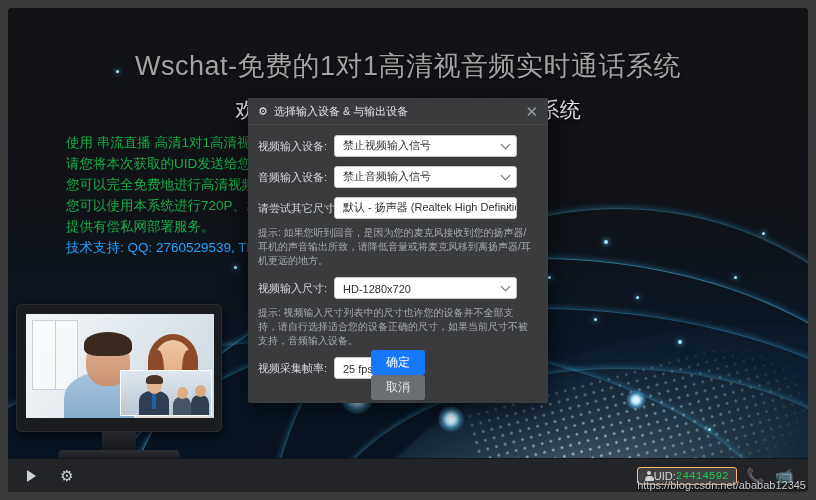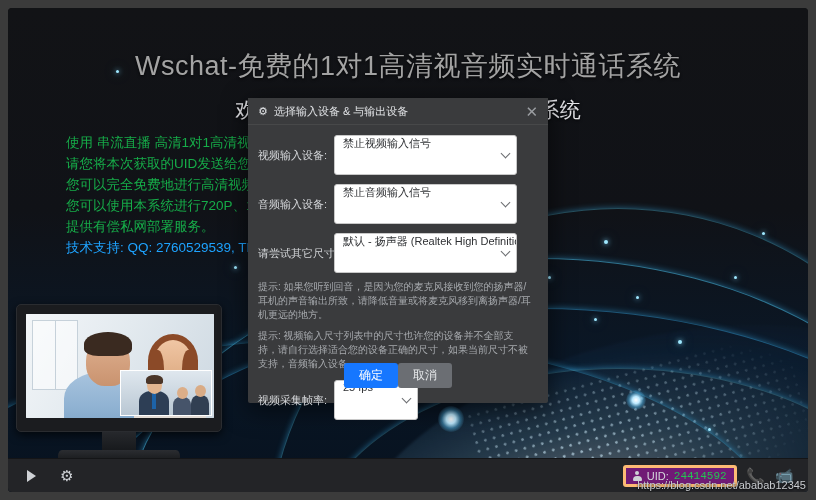--- a/index.html
+++ b/index.html
@@ -174,24 +174,24 @@
   #bottom-left { display: flex; align-items: center; gap: 18px; padding-left: 14px; }
   .tool-ico { width: 18px; height: 18px; display: inline-flex; align-items: center; justify-content: center; cursor: pointer; }
   .play-tri {
     width: 0; height: 0;
     border-left: 9px solid #cfd2d6;
     border-top: 6px solid transparent;
     border-bottom: 6px solid transparent;
   }
   #bottom-right { margin-left: auto; display: flex; align-items: center; gap: 10px; padding-right: 14px; }
   #uid-chip {
-    display: inline-flex; align-items: center; gap: 5px;
-    border: 3px solid #fdba74; border-radius: 3px;
+    display: inline-flex; align-items: center; 
+    border: 1px solid #fdba74; border-radius: 3px;
     padding: 2px 7px; font-size: 11px; color: #d6d9dd;
-    background: #701a75;
+    background: #404040;
   }
   #uid-chip .uid-value { color: #23c552; font-family: "Liberation Mono", monospace; font-size: 11px; }
   .person-ico { display:inline-block; width:9px; height:10px; position:relative; }
   .person-ico:before { content:""; position:absolute; left:2.5px; top:0; width:4px; height:4px; background:#cfd2d6; border-radius:50%; }
   .person-ico:after  { content:""; position:absolute; left:0; bottom:0; width:9px; height:5px; background:#cfd2d6; border-radius:4px 4px 1px 1px; }
   .call-ico, .cam-ico { color:#23c552; font-size:15px; line-height:1; cursor:pointer; }
 
   #watermark {
     position: absolute; right: 2px; bottom: 1px;
     font-size: 11px; color: #c9ccd0;
@@ -227,22 +227,22 @@
   .form-row { display: flex; align-items: center; margin-bottom: 9px; }
   .form-row .field-label {
     width: 76px; flex: 0 0 76px;
     font-size: 11px; color: #d5d7da; white-space: nowrap;
   }
   .select-box {
     position: relative;
     background: #ffffff;
     border: 1px solid #c8c8c8;
     border-radius: 3px;
-    height: 40px;
-    display: flex; align-items: flex-start;
+    height: 22px;
+    display: flex; align-items: flex-end;
     padding: 0 20px 3px 8px;
     font-size: 11px; color: #2e3033;
     white-space: nowrap; overflow: hidden;
     cursor: pointer;
   }
   .select-box.wide { width: 183px; }
   .select-box.narrow { width: 84px; }
   .caret {
     position: absolute; right: 7px; top: 50%;
     width: 7px; height: 7px; margin-top: -5px;
@@ -253,20 +253,21 @@
   .hint-text {
     font-size: 10px; line-height: 14px;
     color: #a6a9ad;
     margin: -2px 0 9px 0;
     padding-right: 4px;
   }
   #dialog-footer {
     position: absolute; left: 0; right: 0; bottom: 0;
     height: 56px;
     display: flex; align-items: center; justify-content: center;
+    flex-direction: column;
   }
   .dlg-btn {
     min-width: 54px; height: 25px;
     border: none; border-radius: 3px;
     font-size: 12px; cursor: pointer;
     font-family: "Liberation Sans", sans-serif;
     padding: 0 14px;
   }
   .dlg-btn.primary { background: #1677ff; color: #fff; }
   .dlg-btn.secondary { background: #6b6e73; color: #e8eaec; }
@@ -373,20 +374,27 @@
       <div class="form-row">
         <span class="field-label">请尝试其它尺寸:</span>
         <div class="select-box wide">
           <span>默认 - 扬声器 (Realtek High Definition Au</span>
           <span class="caret"></span>
         </div>
       </div>
 
       <div class="hint-text">提示: 如果您听到回音，是因为您的麦克风接收到您的扬声器/耳机的声音输出所致，请降低音量或将麦克风移到离扬声器/耳机更远的地方。</div>
 
+      <div class="form-row">
+        <span class="field-label">视频输入尺寸:</span>
+        <div class="select-box wide">
+          <span>HD-1280x720</span>
+          <span class="caret"></span>
+        </div>
+      </div>
 
       <div class="hint-text">提示: 视频输入尺寸列表中的尺寸也许您的设备并不全部支持，请自行选择适合您的设备正确的尺寸，如果当前尺寸不被支持，音频输入设备。</div>
 
       <div class="form-row">
         <span class="field-label">视频采集帧率:</span>
         <div class="select-box narrow">
           <span>25 fps</span>
           <span class="caret"></span>
         </div>
       </div>

